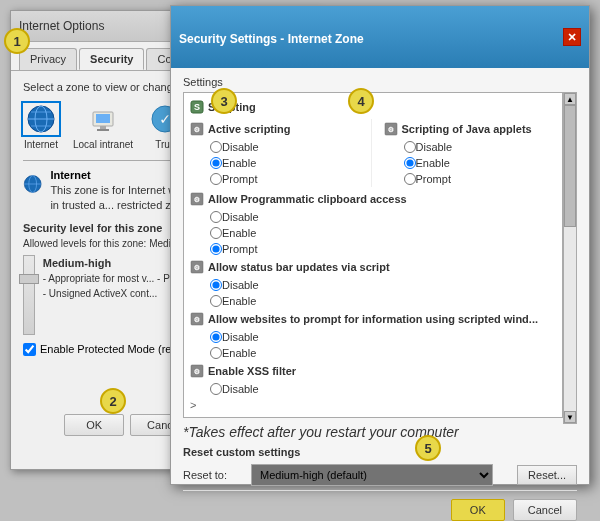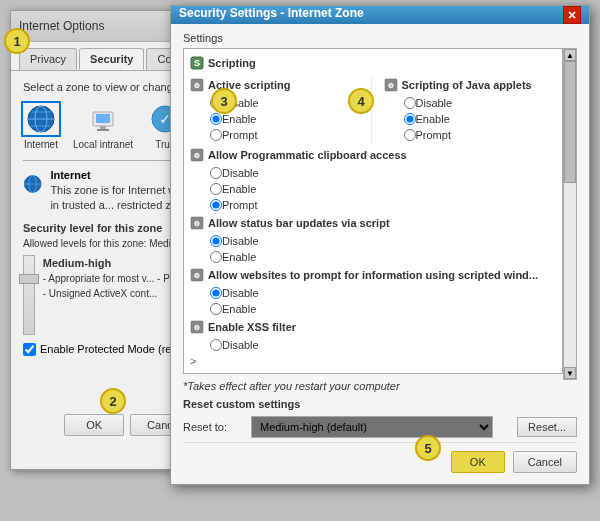--- a/index.html
+++ b/index.html
@@ -247,23 +247,23 @@
       left: 170px;
       top: 5px;
       width: 420px;
       height: 480px;
       background: #f5f5f5;
       border: 1px solid #999;
       box-shadow: 3px 3px 12px rgba(0,0,0,0.5);
     }
     .dialog-titlebar {
       background: linear-gradient(to bottom, #4a9fd4, #2a7db4);
-      padding: 0 8px;
-      display: flex;
-      align-items: flex-start;
+      padding: 22px 8px;
+      display: flex;
+      align-items: flex-end;
       justify-content: space-between;
     }
     .dialog-title {
       font-size: 12px;
       color: white;
       font-weight: bold;
     }
     .dialog-close-btn {
       width: 18px;
       height: 18px;
@@ -342,21 +342,21 @@
       display: flex;
       align-items: center;
       gap: 4px;
       font-size: 11px;
       font-weight: bold;
       color: #333;
       padding: 3px 4px 3px 4px;
     }
 
     .restart-note {
-      font-size: 11px;
+      font-size: 14px;
       color: #333;
       margin-bottom: 6px;
       font-style: italic;
     }
 
     .reset-section {
       display: flex;
       flex-direction: column;
       gap: 4px;
     }

